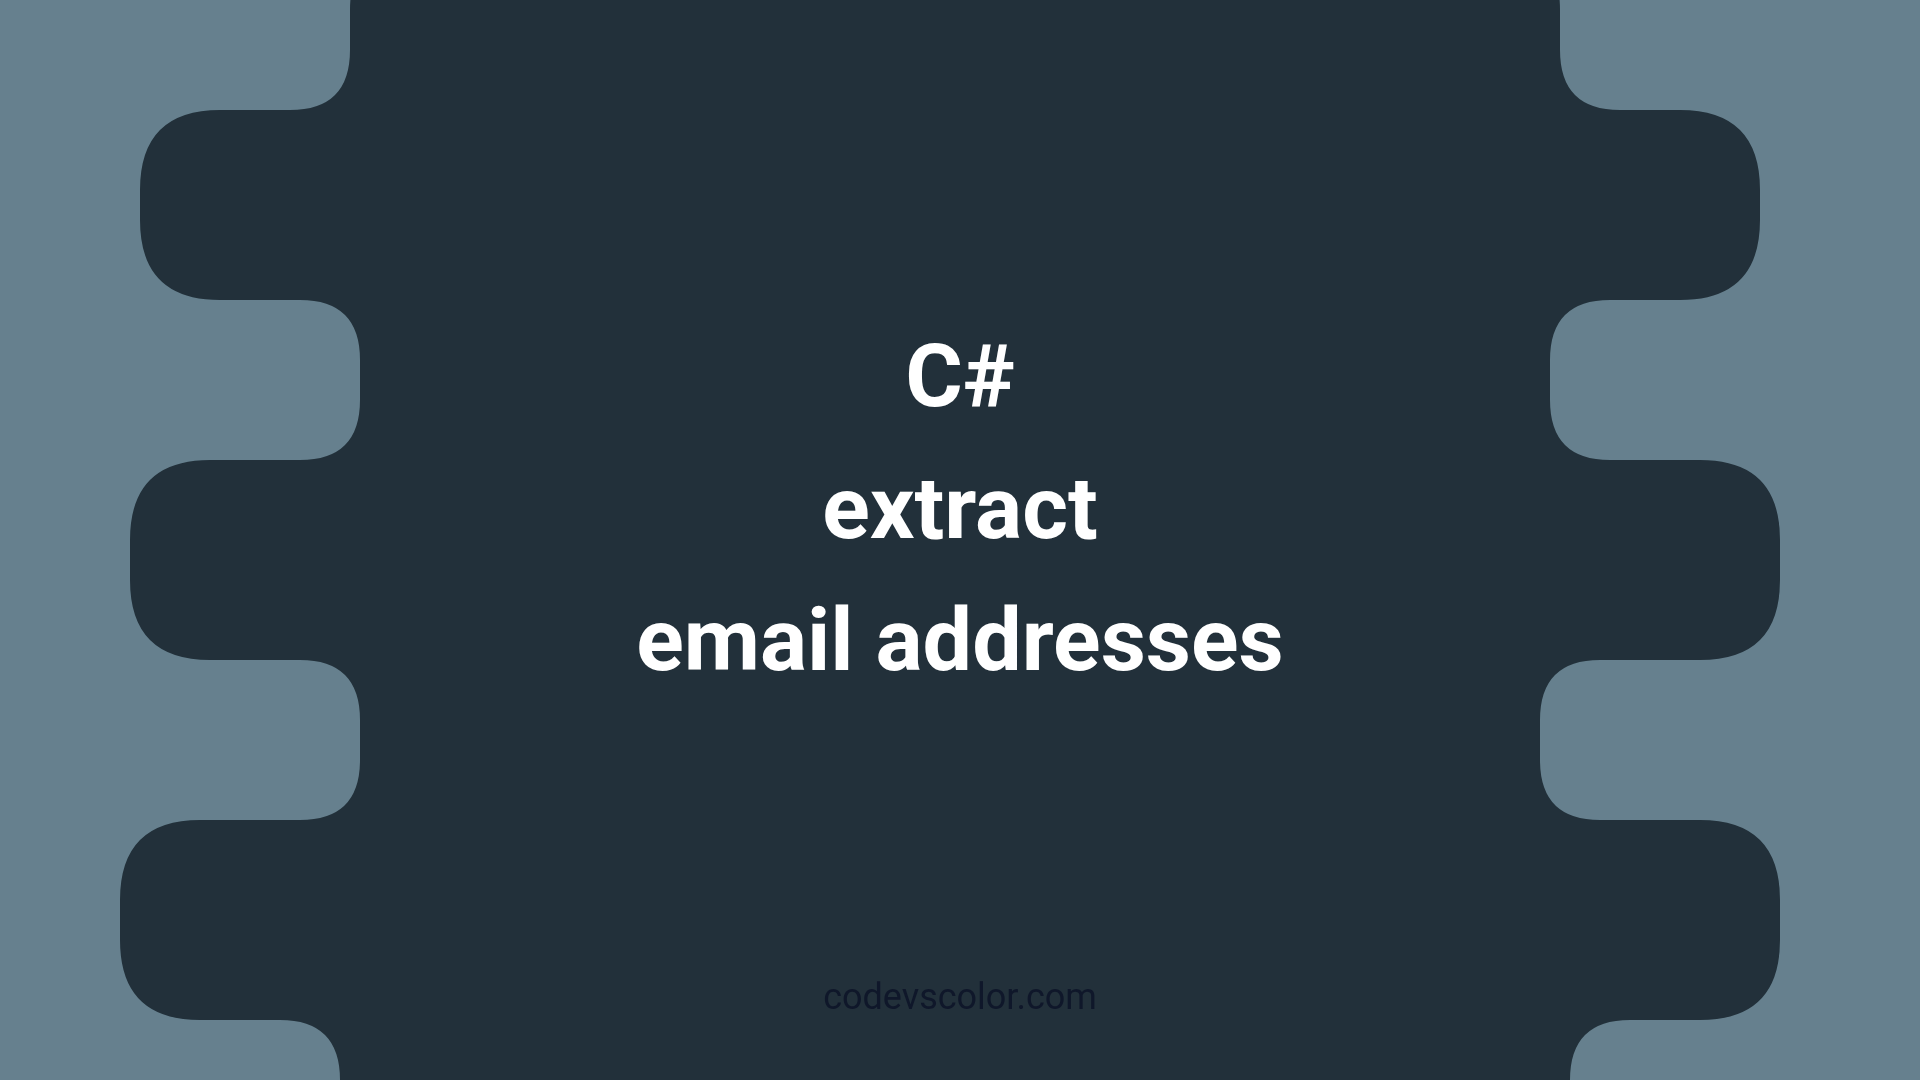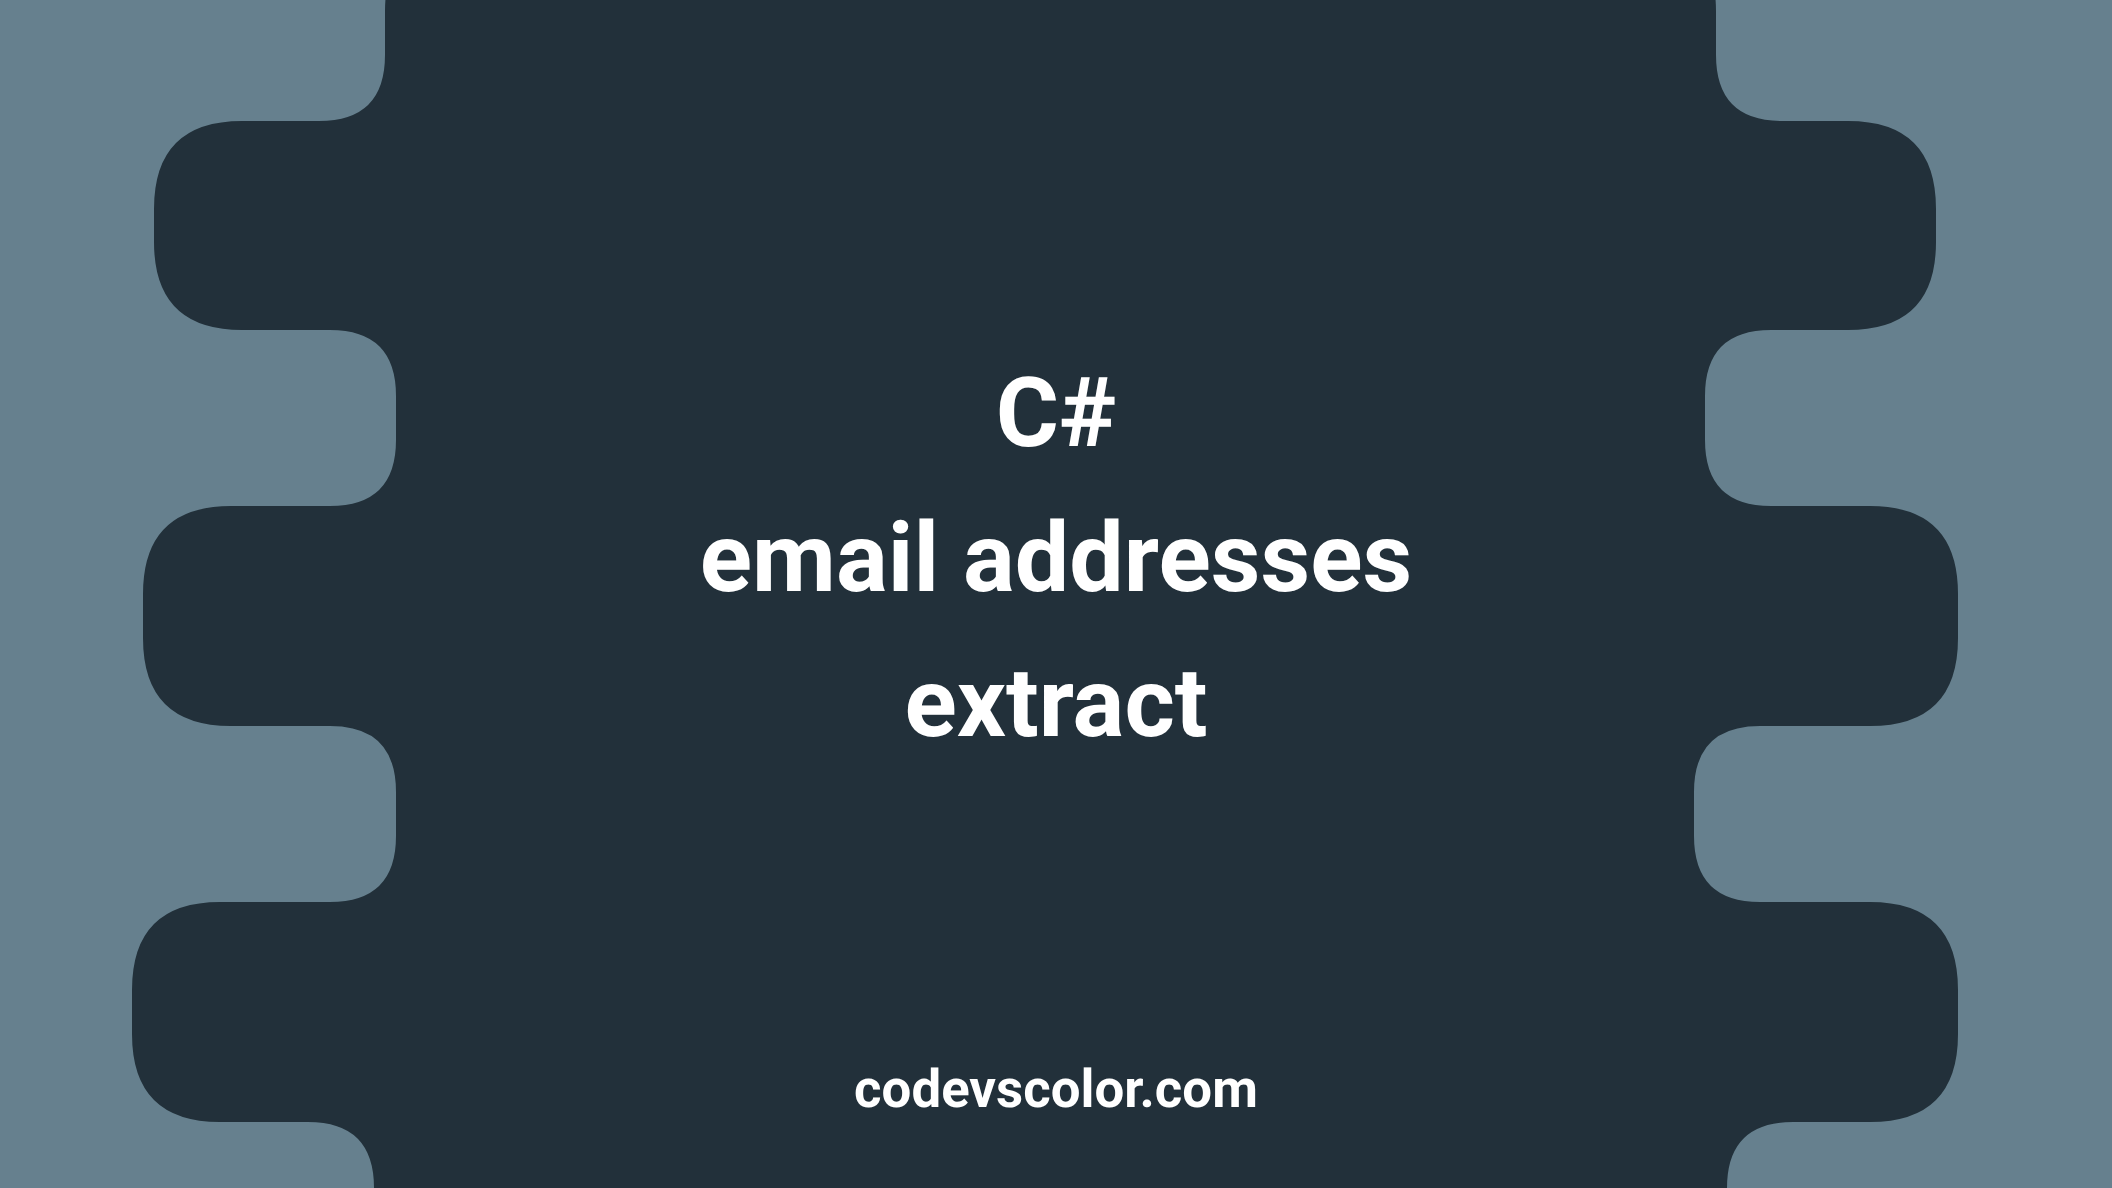--- a/index.html
+++ b/index.html
@@ -34,23 +34,23 @@
     font-weight: 700;
     font-size: 88px;
     line-height: 1.5;
     width: 100%;
   }
   .watermark {
     position: absolute;
     bottom: 62px;
     left: 50%;
     transform: translateX(-50%);
-    color: #ffffff;
-    font-size: 48px;
-    font-weight: 700;
+    color: #0f172a;
+    font-size: 36px;
+    font-weight: 400;
   }
 </style>
 </head>
 <body>
 
 <div class="blob-container">
   <svg class="blob" viewBox="0 0 1920 1080" preserveAspectRatio="xMidYMid meet">
     <path fill="#22303a" d="
       M 420 -60
       L 1490 -60
@@ -107,17 +107,17 @@
       Q 350 110 350 50
       L 350 10
       Q 350 -60 420 -60
       Z
     "></path>
   </svg>
 </div>
 
 <div class="content">
   <div>C#</div>
+  <div>extract</div>
   <div>email addresses</div>
-  <div>extract</div>
 </div>
 
 <div class="watermark">codevscolor.com</div>
 
 </body></html>

